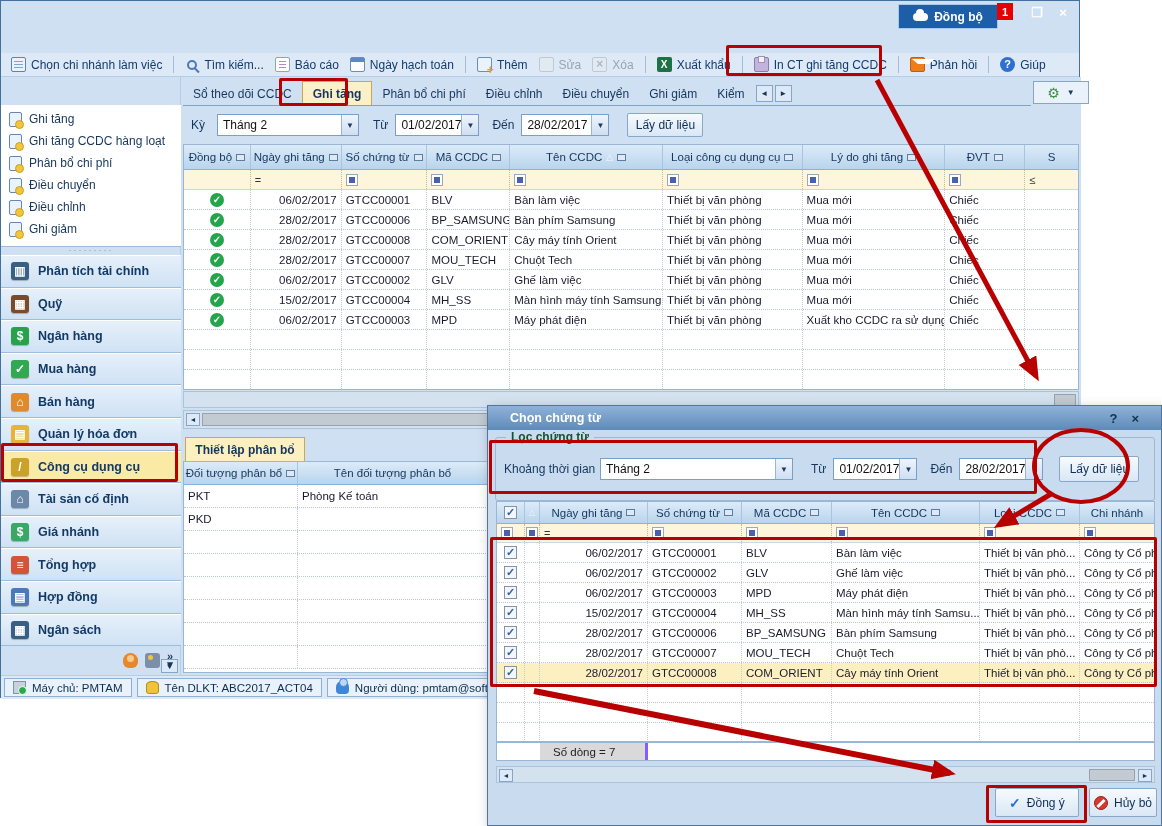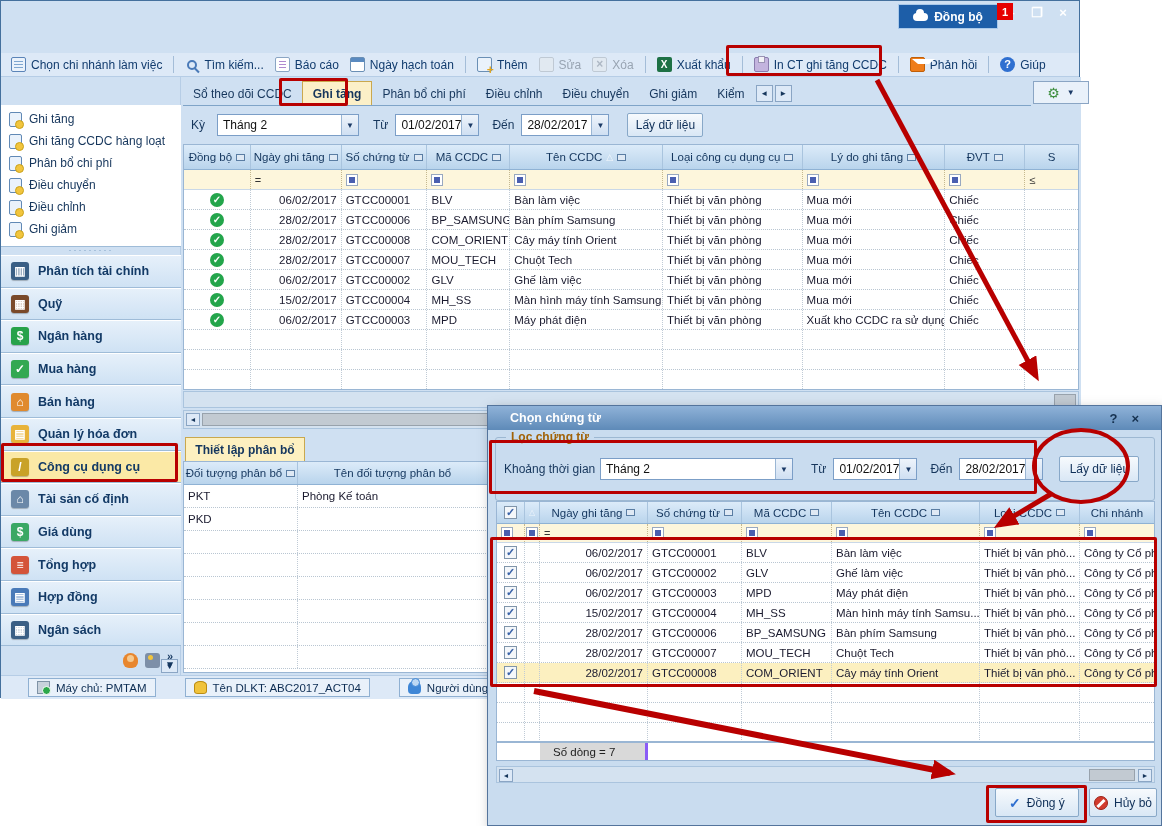--- a/index.html
+++ b/index.html
@@ -82,21 +82,21 @@
     justify-content:flex-end; gap:7px; padding-right:8px; }
   .foot-ic { width:15px; height:15px; border-radius:3px; }
   [data-name="users-icon"] { background:#e8862e; border-radius:50% 50% 40% 40%; position:relative; }
   [data-name="users-icon"]::before { content:""; position:absolute; left:4px; top:2px; width:7px; height:7px; background:#f6c98e; border-radius:50%; }
   [data-name="permissions-icon"] { background:#7d8fa8; position:relative; }
   [data-name="permissions-icon"]::before { content:""; position:absolute; left:3px; top:2px; width:5px; height:5px; background:#f2c53d; border-radius:50%; }
   .foot-more { font-size:11px; color:#14365e; font-weight:bold; line-height:8px; text-align:center; }
   
   .statusbar { position:absolute; left:0; top:674px; width:1080px; height:24px; background:#dde9f7; border-top:1px solid #b6cde6;
     display:flex; align-items:center; gap:5px; padding:0 3px; font-size:11.5px; color:#0c2c52; }
-  .sseg { display:flex; align-items:center; gap:6px; border:1px solid #8fb0d2; background:#e9f1fa; padding:0 8px; height:19px; white-space:nowrap;margin-left:24px; }
+  .sseg { display:flex; align-items:center; gap:6px; border:1px solid #8fb0d2; background:#e9f1fa; padding:0 8px; height:19px; white-space:nowrap; }
   .sic { width:13px; height:13px; flex:none; position:relative; }
   [data-name="server-icon"] { background:#c8d2dc; border:1px solid #7f93a6; }
   [data-name="server-icon"]::after { content:""; position:absolute; right:-2px; bottom:-2px; width:7px; height:7px; background:#2ba84a; border-radius:50%; border:1px solid #fff; }
   [data-name="database-icon"] { background:#f0c33c; border:1px solid #bb8c12; border-radius:6px 6px 4px 4px / 4px 4px 3px 3px; }
   [data-name="user-icon"] { background:#3e86d6; border-radius:45% 45% 30% 30%; }
   [data-name="user-icon"]::before { content:""; position:absolute; left:3px; top:-3px; width:7px; height:7px; background:#bcd8f4; border:1px solid #3e86d6; border-radius:50%; }
   
   .content-bg { position:absolute; left:180px; top:76px; width:900px; height:598px; background:#cfe0f2; }
   .tabbar { position:absolute; left:182px; top:78px; width:848px; height:27px; display:flex; align-items:flex-end;
     font-size:12px; color:#16365c; border-bottom:1px solid #7fa4c8; }
@@ -150,21 +150,21 @@
   .alloc-tab { position:absolute; left:184px; top:436px; width:120px; height:25px; background:#fdf0c0;
     border:1px solid #c9a84e; border-bottom:none; font-weight:bold; font-size:12px; color:#14365e;
     display:flex; align-items:center; justify-content:center; }
   
   .dlg { position:absolute; left:487px; top:405px; width:675px; height:421px; background:#c9dcef;
     border:1px solid #54749c; box-shadow:4px 5px 12px rgba(0,0,0,.35); z-index:10; }
   .dlg-title { height:24px; background:linear-gradient(#8fb2d8,#5e8ab8); display:flex; align-items:center;
     padding:0 22px; color:#fff; font-weight:bold; font-size:12.5px; }
   .dlg-tbtns { margin-left:auto; display:flex; gap:14px; color:#15314f; font-weight:bold; font-size:13px; }
   .groupbox { position:absolute; left:7px; top:31px; width:660px; height:64px; border:1px solid #9db8d2; border-radius:3px; }
-  .gb-label { position:absolute; top:-8px; left:10px; background:#c9dcef; padding:0 5px; font-weight:bold; font-size:12px; color:#a16207; }
+  .gb-label { position:absolute; top:-8px; left:10px; background:#c9dcef; padding:0 5px; font-weight:bold; font-size:12px; color:#14532d; }
   .gb-row { position:absolute; left:8px; top:18px; right:6px; height:26px; display:flex; align-items:center; font-size:12px; color:#16365c; }
   .sumrow { position:absolute; left:8px; top:336px; width:659px; height:19px; background:#fff; border:1px solid #9ab6d4; display:flex; }
   .sumcell { margin-left:43px; width:108px; background:#d9d9d9; border-right:3px solid #8b5cf6; font-size:11.5px;
     display:flex; align-items:center; padding-left:13px; color:#222; }
   .cancel-ic { width:14px; height:14px; border-radius:50%; background:#d23b2e; border:1px solid #9c2318; position:relative; flex:none; }
   .cancel-ic::after { content:""; position:absolute; left:1px; top:5px; width:10px; height:3px; background:#fff; transform:rotate(-45deg); }
   .ok-ic { color:#2f6fd0; font-weight:bold; font-size:14px; }
   
   .redbox { position:absolute; border:3px solid #b80000; border-radius:2px; z-index:60; pointer-events:none; }
   .anno-svg { position:absolute; left:0; top:0; z-index:60; pointer-events:none; }
@@ -298,21 +298,21 @@
           <div class="module active" data-name="sidebar-module-tools-supplies">
             <span class="mic" data-name="tools-icon" style="background: rgb(201, 162, 39);">/</span>
             <span data-name="module-label">Công cụ dụng cụ</span>
           </div>
           <div class="module" data-name="sidebar-module-fixed-assets">
             <span class="mic" data-name="fixed-assets-icon" style="background: rgb(107, 136, 168);">⌂</span>
             <span data-name="module-label">Tài sản cố định</span>
           </div>
           <div class="module" data-name="sidebar-module-costing">
             <span class="mic" data-name="costing-icon" style="background: rgb(58, 168, 100);">$</span>
-            <span data-name="module-label">Giá dùng</span>
+            <span data-name="module-label">Giá nhánh</span>
           </div>
           <div class="module" data-name="sidebar-module-general">
             <span class="mic" data-name="general-ledger-icon" style="background: rgb(212, 84, 58);">≡</span>
             <span data-name="module-label">Tổng hợp</span>
           </div>
           <div class="module" data-name="sidebar-module-contracts">
             <span class="mic" data-name="contract-icon" style="background: rgb(74, 122, 184);">▤</span>
             <span data-name="module-label">Hợp đồng</span>
           </div>
           <div class="module" data-name="sidebar-module-budget">

